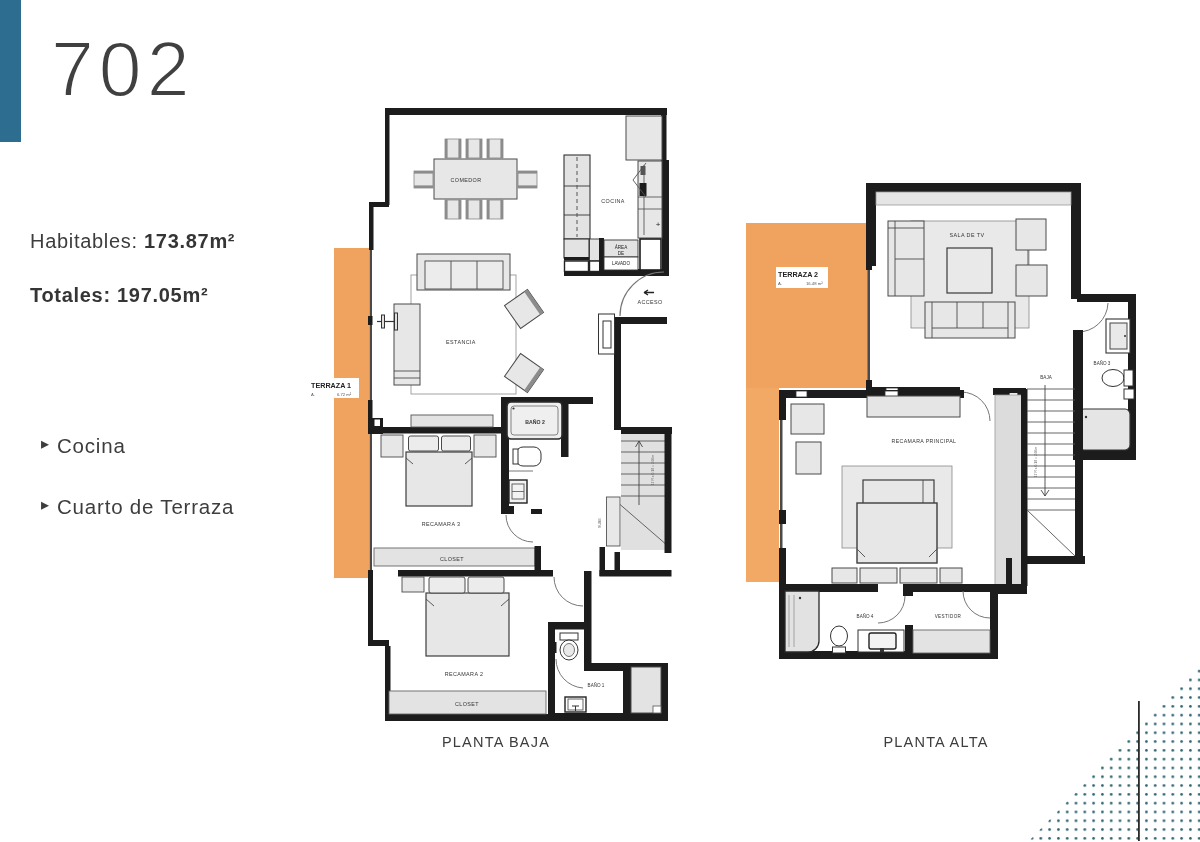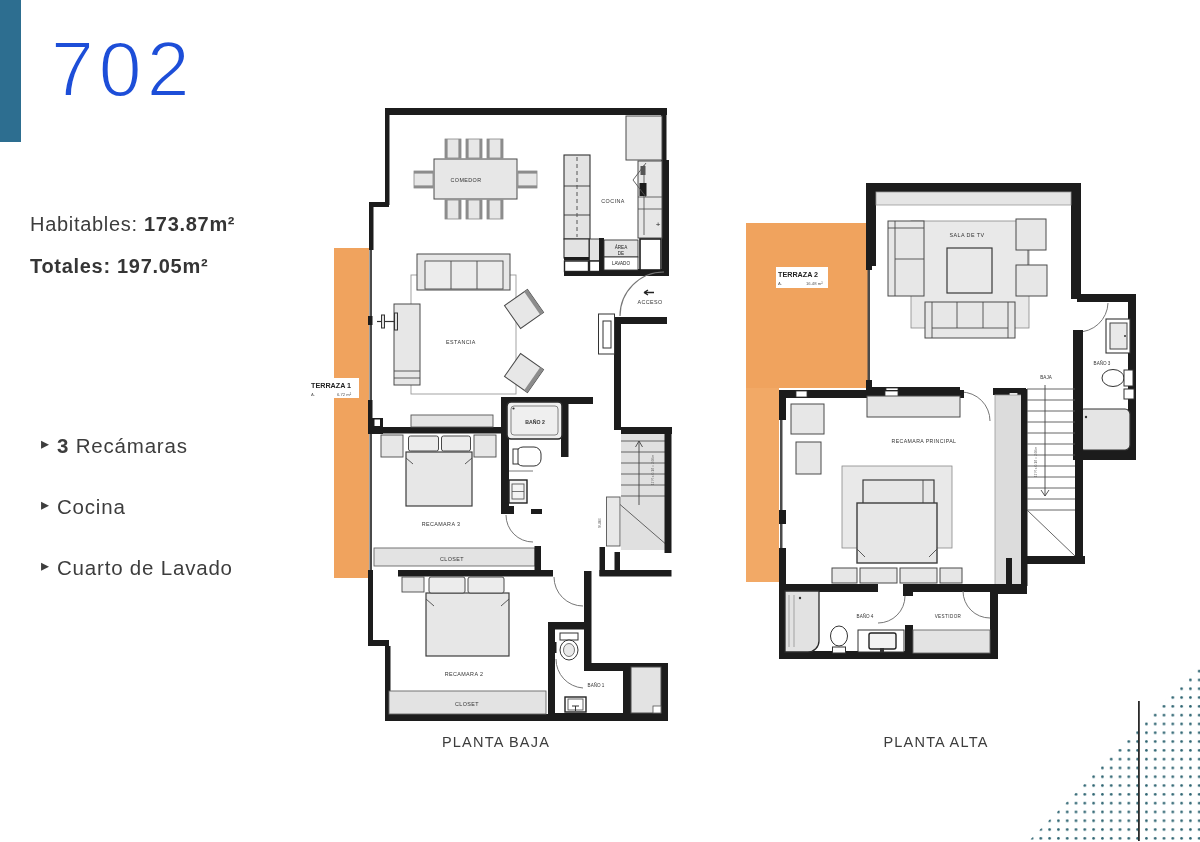--- a/index.html
+++ b/index.html
@@ -1,42 +1,41 @@
 <!DOCTYPE html>
 <html><head>
 <meta charset="utf-8">
 <style>
   html,body{margin:0;padding:0;}
   body{width:1200px;height:842px;position:relative;background:#ffffff;overflow:hidden;
        font-family:"Liberation Sans",sans-serif;}
   .abs{position:absolute;}
-  .unit{left:51px;top:25px;font-size:77px;color:#1d4ed8;letter-spacing:5px;font-weight:400;text-align:right;-webkit-text-stroke:1.8px #ffffff;}
-  .areas{left:30px;top:211px;font-size:20px;letter-spacing:0.7px;color:#3d3d3d;line-height:27px;}
+  .unit{left:51px;top:25px;font-size:77px;color:#404040;letter-spacing:5px;font-weight:400;text-align:right;-webkit-text-stroke:1.8px #ffffff;}
+  .areas{left:30px;top:228px;font-size:20px;letter-spacing:0.7px;color:#3d3d3d;line-height:27px;}
   .areas b{color:#353535;}
-  .tot{margin-top:15px;font-size:20px;}
+  .tot{margin-top:27px;font-size:20px;}
   ul.feat{left:40px;top:434px;list-style:none;margin:0;padding:0;font-size:20.5px;letter-spacing:0.8px;color:#3d3d3d;}
   ul.feat li{margin-bottom:37px;position:relative;padding-left:17px;}
   ul.feat li:before{content:"\25B8";position:absolute;left:1px;top:0px;font-size:16px;color:#3d3d3d;letter-spacing:0;}
 </style>
 </head>
 <body>
 
 <div class="abs" style="left:0;top:0;width:21px;height:142px;background:#2d6e90;"></div>
 
 <div class="abs unit">702</div>
 
 <div class="abs areas">
   <div>Habitables: <b>173.87m²</b></div>
   <div class="tot"><b>Totales: 197.05m²</b></div>
 </div>
 
 <ul class="feat abs">
-  <li><b>3</b> Recámaras</li>
   <li>Cocina</li>
-  <li>Cuarto de Lavado</li>
+  <li>Cuarto de Terraza</li>
 </ul>
 <svg class="abs" style="left:0;top:0;" width="1200" height="842" viewBox="0 0 1200 842" font-family="Liberation Sans, sans-serif">
 <defs>
 <pattern id="dots" width="8.8" height="8.8" patternUnits="userSpaceOnUse">
   <circle cx="2.4" cy="2.4" r="1.35" fill="#2c6370"></circle>
 </pattern>
 </defs>
 <g id="planta-baja">
 
   <rect x="334" y="248" width="35" height="330" fill="#f0a35e"></rect>

